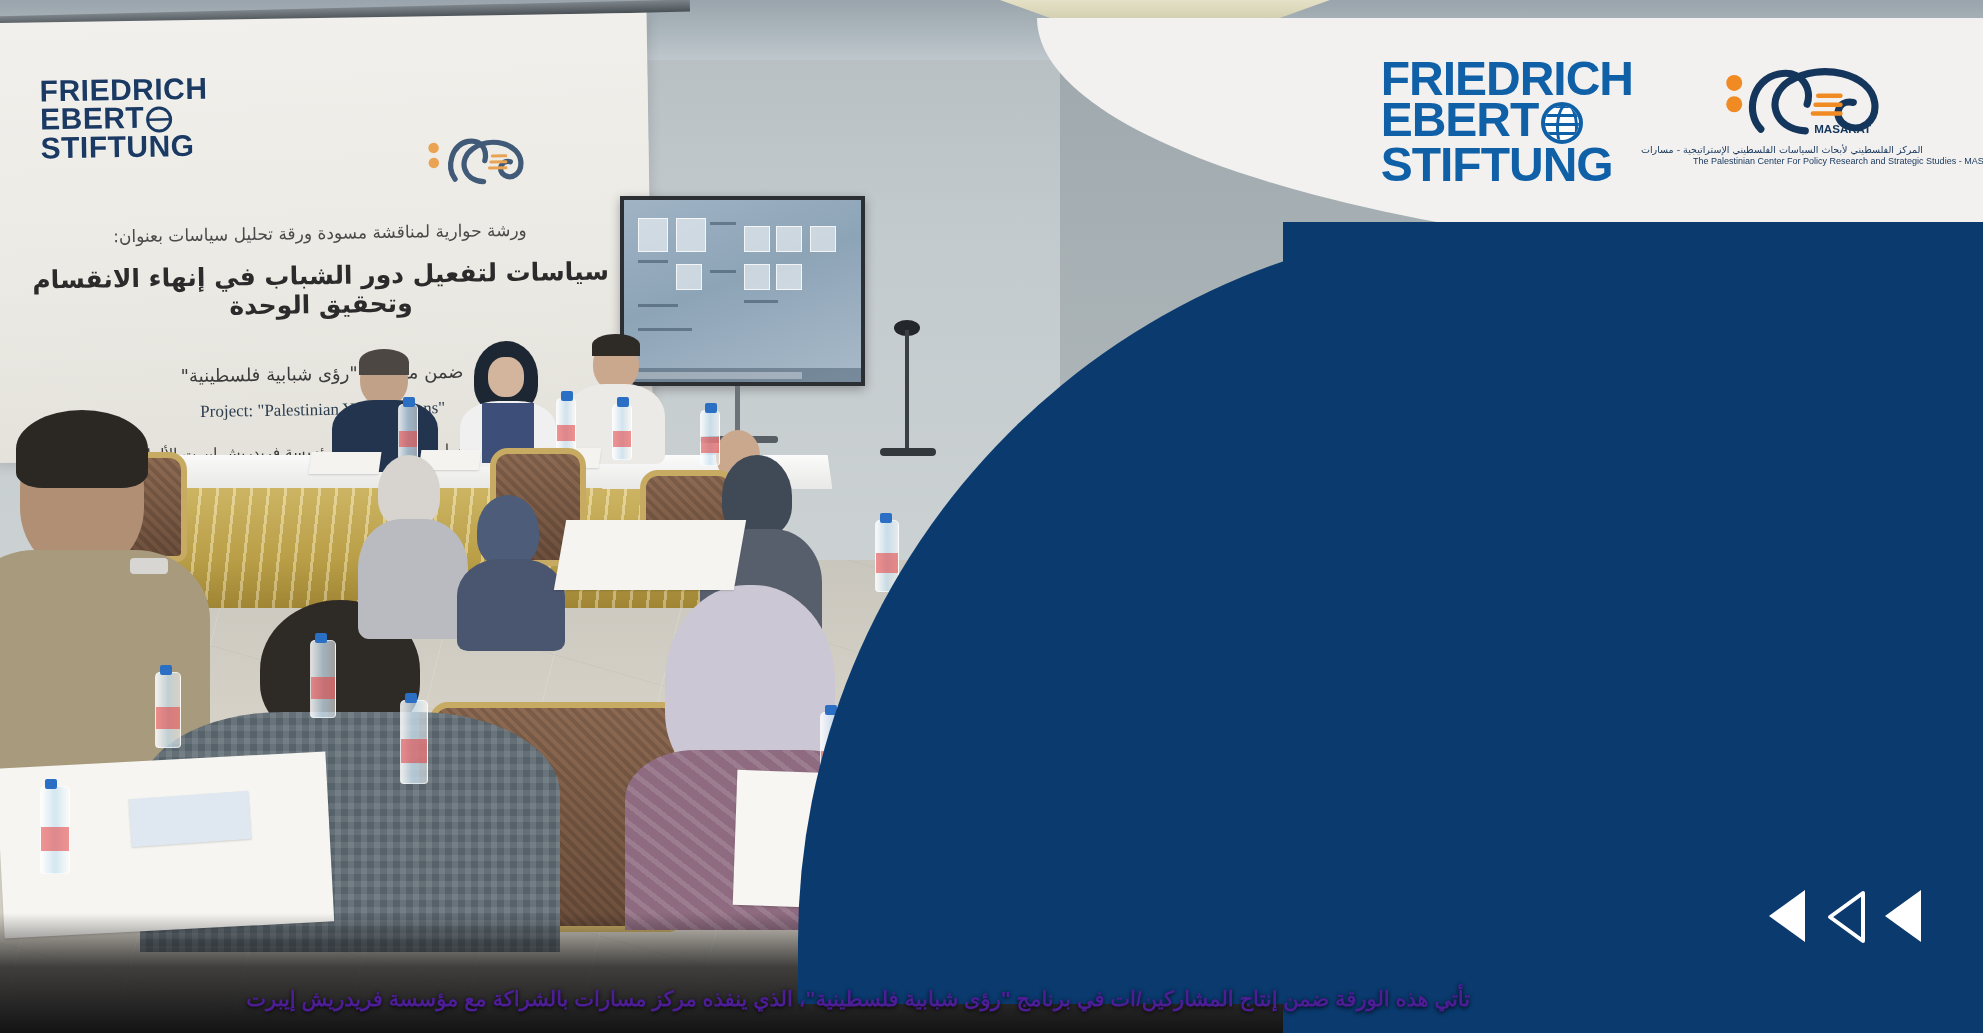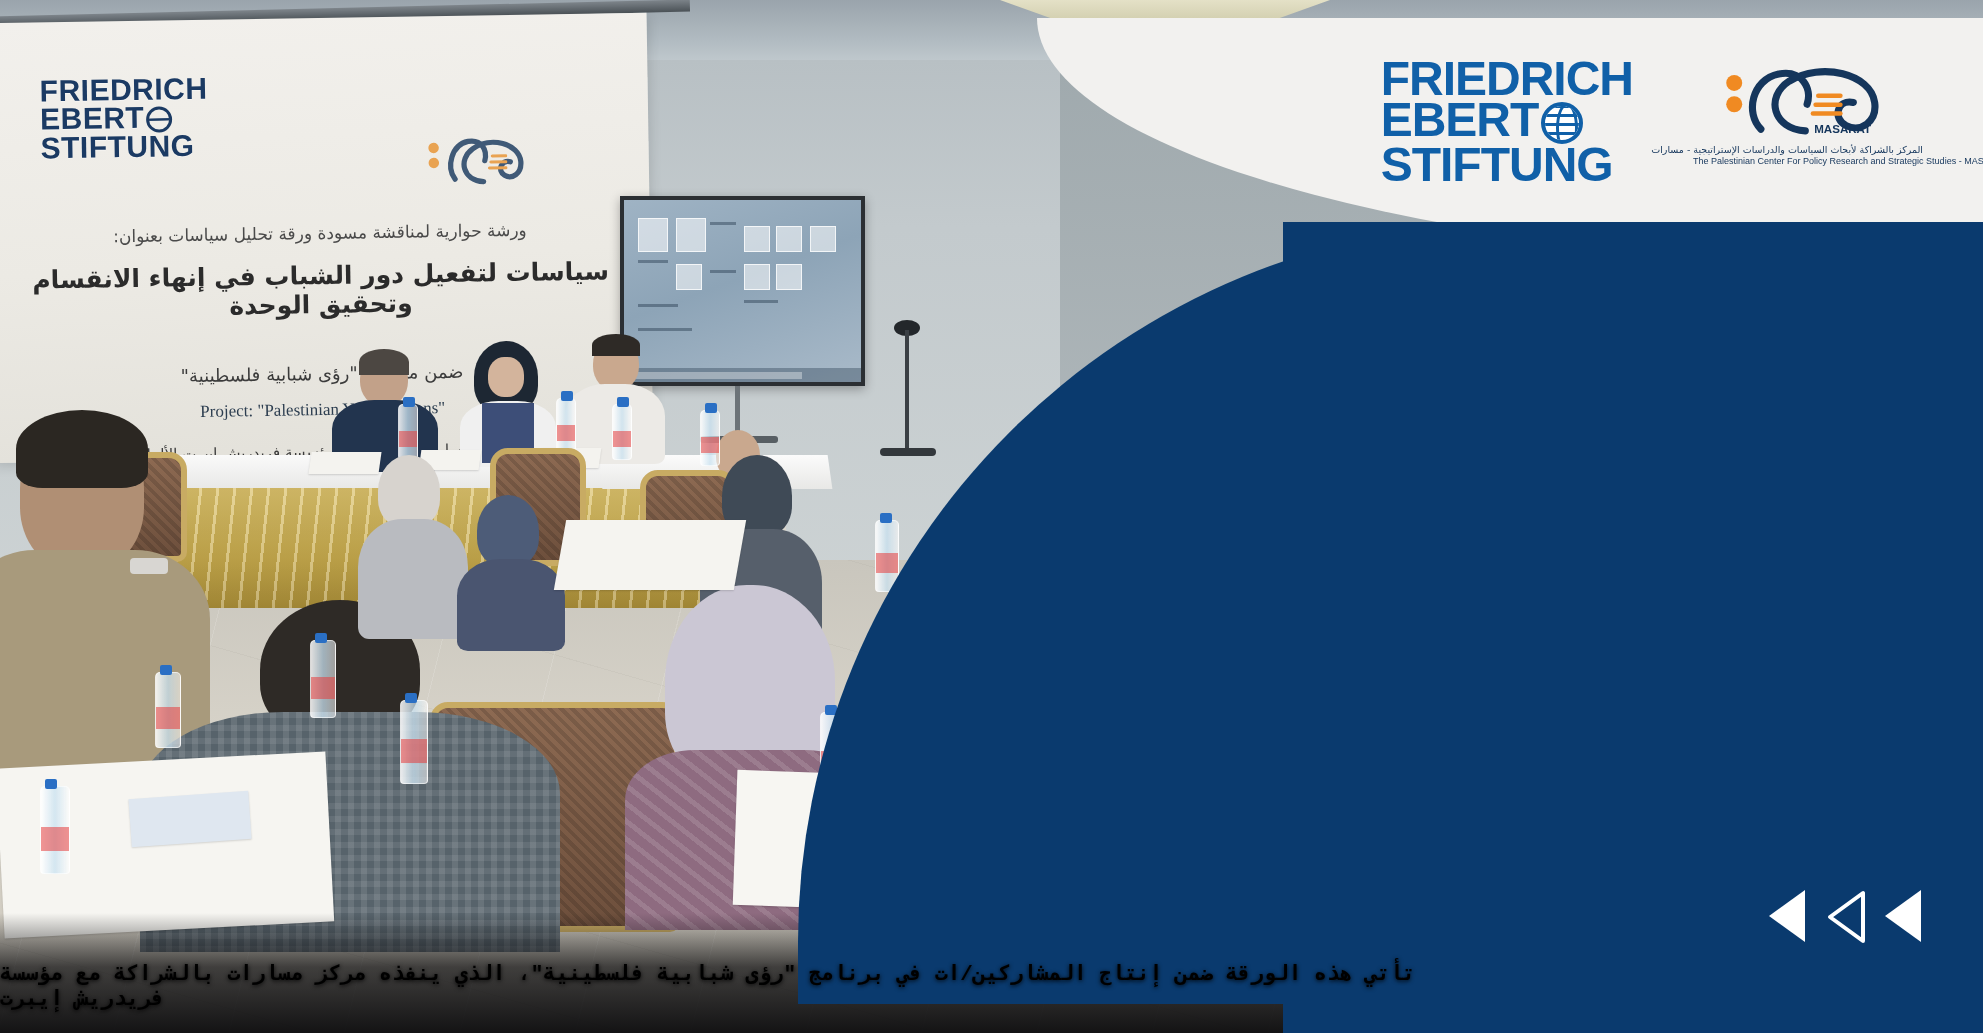--- a/index.html
+++ b/index.html
@@ -266,23 +266,23 @@
   }
   .tri-outline{
     width:0; height:0; border-top:26px solid transparent; border-bottom:26px solid transparent;
     border-right:36px solid rgba(255,255,255,0);
     position:relative;
   }
   .tri-outline svg{ position:absolute; left:-0px; top:-26px; }
 
   .caption{
     position:absolute; left:0; bottom:22px; width:1470px;
-    text-align:left; direction:rtl;
-    color:#000000; font-size:21px; font-weight:bold;
-    font-family:Liberation Mono, monospace;
+    text-align:right; direction:rtl;
+    color:#4c1d95; font-size:21px; font-weight:bold;
+    font-family:Liberation Sans, sans-serif;
     text-shadow:0 1px 4px rgba(0,0,0,.9);
   }
 </style>
 </head>
 <body>
 
 <div id="poster">
 
   <div class="photo">
 
@@ -491,21 +491,21 @@
         <circle cx="32" cy="52" r="9" fill="#f08a22"></circle>
         <path d="M62 80 C44 62 52 24 82 18 C108 13 120 34 114 52" stroke="#15365c" stroke-width="8" fill="none" stroke-linecap="round"></path>
         <path d="M112 82 C76 80 66 44 94 26 C130 4 186 18 190 50 C193 72 174 84 158 76 C142 68 148 46 166 50" stroke="#15365c" stroke-width="8" fill="none" stroke-linecap="round"></path>
         <g fill="#f08a22">
           <rect x="124" y="40" width="30" height="5" rx="2.5"></rect>
           <rect x="121" y="50" width="33" height="5" rx="2.5"></rect>
           <rect x="118" y="60" width="36" height="5" rx="2.5"></rect>
         </g>
         <text x="186" y="84" font-family="Liberation Sans, sans-serif" font-size="13" font-weight="bold" fill="#15365c" text-anchor="end">MASARAT</text>
       </svg>
-      <div class="masarat-ar">المركز بالشراكة لأبحاث السياسات والدراسات الإستراتيجية - مسارات</div>
+      <div class="masarat-ar">المركز الفلسطيني لأبحاث السياسات الفلسطيني الإستراتيجية - مسارات</div>
       <div class="masarat-en">The Palestinian Center For Policy Research and Strategic Studies - MASARAT</div>
     </div>
   </div>
 
 
   <div class="nav-arrows">
     <div class="tri-solid"></div>
     <div class="tri-outline">
       <svg width="38" height="54" viewBox="0 0 38 54">
         <polygon points="36,3 36,51 3,27" fill="none" stroke="#ffffff" stroke-width="4" stroke-linejoin="round"></polygon>

